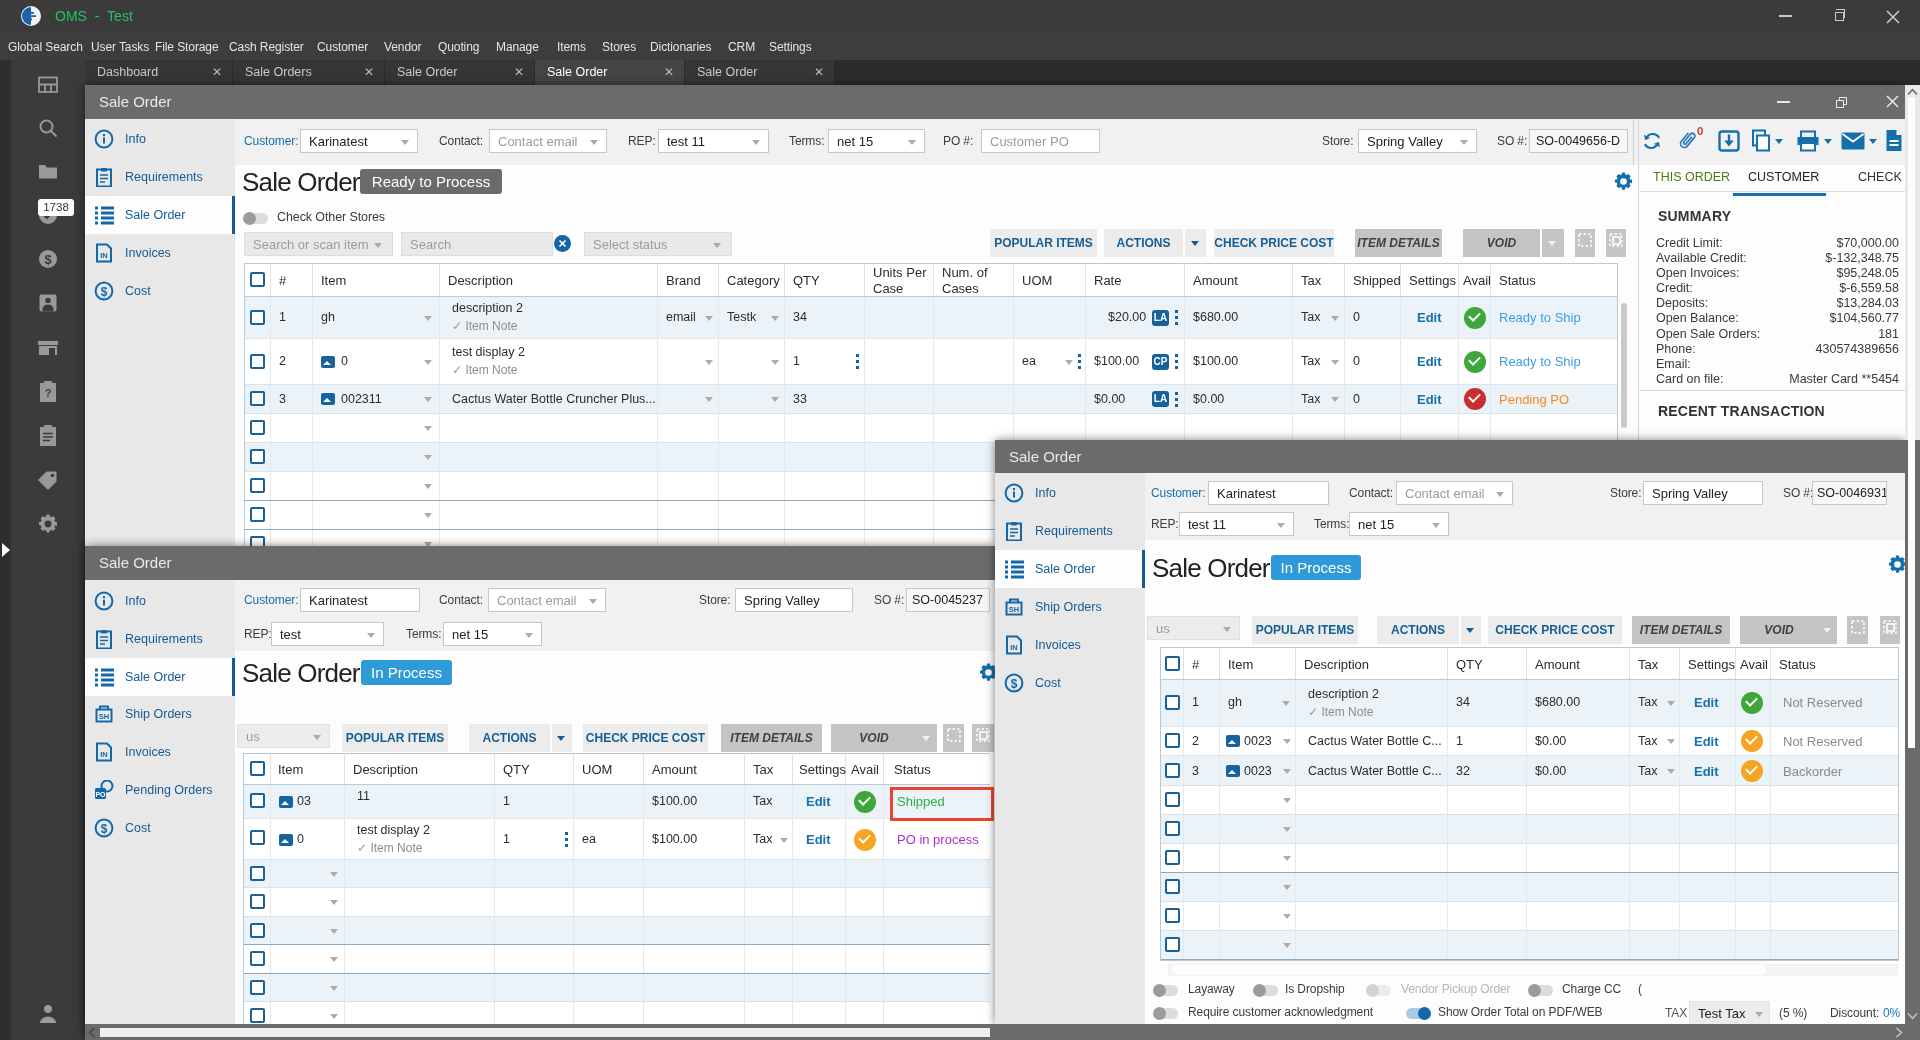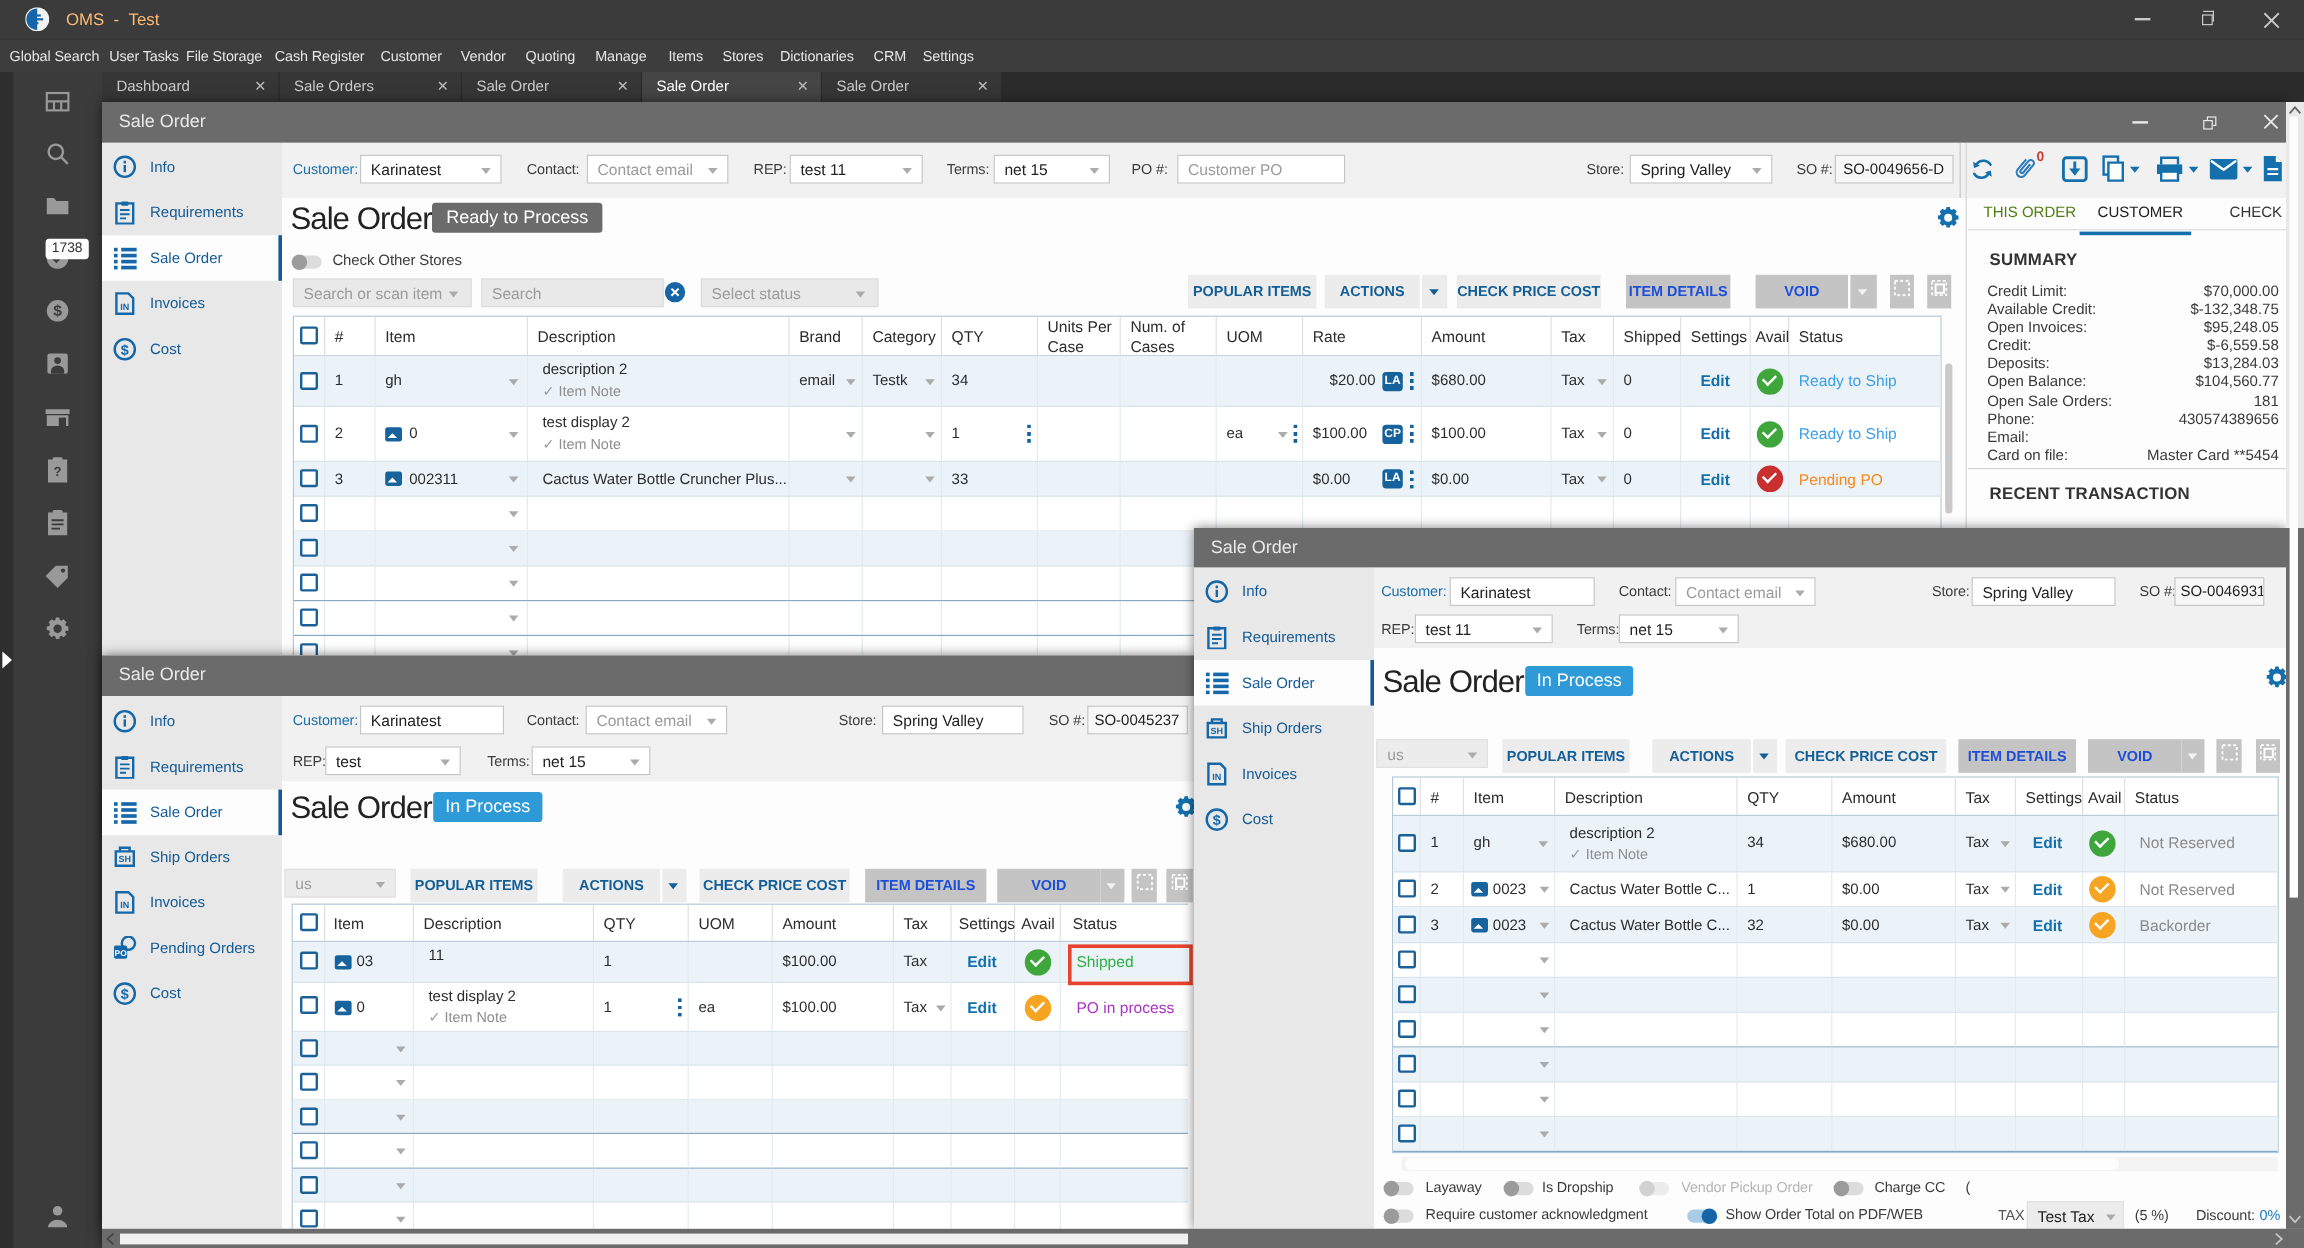--- a/index.html
+++ b/index.html
@@ -32,21 +32,21 @@
   .lbl.blue { color:#1a6fad; }
   .inp { position:absolute; height:24px; background:#fff; border:1px solid #c6c6c6; font-size:13px; color:#222; white-space:nowrap; overflow:hidden; }
   .inp span { position:absolute; left:8px; top:4px; }
   .inp.ph span { color:#9b9b9b; }
   .dd { position:absolute; width:0; height:0; border-left:4.5px solid transparent; border-right:4.5px solid transparent; border-top:5.5px solid #ababab; }
   .bigtitle { position:absolute; font-size:26px; color:#222; letter-spacing:-0.8px; white-space:nowrap; }
   .badge { position:absolute; height:25px; border-radius:3px; color:#fff; font-size:15px; text-align:center; }
   .badge.gray { background:#6b6b6b; }
   .badge.blue { background:#2e9ad8; }
   .btn { position:absolute; height:28px; background:#ececec; color:#135e96; font-size:12px; font-weight:700; text-align:center; white-space:nowrap; overflow:hidden; }
-  .btn.dis { background:#c4c4c4; color:#1d4ed8; }
+  .btn.dis { background:#c4c4c4; color:#404040;font-style:italic; }
   .btn .bt { position:relative; top:7px; }
   .toggle { position:absolute; width:24px; height:11px; border-radius:6px; background:#dcdcdc; }
   .toggle .knob { position:absolute; left:-1px; top:-1px; width:13px; height:13px; border-radius:50%; background:#9b9b9b; }
   .toggle.on { background:#a9cbe8; }
   .toggle.on .knob { left:auto; right:-1px; background:#1565a8; }
   .toggle.disb { background:#ececec; }
   .toggle.disb .knob { background:#d2d2d2; }
   
   .tbl { position:absolute; background:#fff; border:1px solid #b6cbd9; }
   .trow { position:relative; display:flex; border-bottom:1px solid #d9e4ec; }
@@ -71,21 +71,21 @@
 <body>
 
 <div id="titlebar" class="abs">
   <svg class="abs" style="left:21px;top:6px" width="20" height="20" viewBox="0 0 20 20">
       <circle cx="10" cy="10" r="10" fill="#f2f2f2"></circle>
       <path d="M10 1 a9 9 0 0 0 0 18 z" fill="#1565a8"></path>
       <rect x="4" y="6" width="9" height="1.8" fill="#1565a8"></rect>
       <rect x="6" y="9.2" width="9" height="1.8" fill="#1565a8"></rect>
       <rect x="4" y="12.4" width="7" height="1.8" fill="#1565a8"></rect>
     </svg>
-  <div class="abs" style="left:55px;top:8px;color:#fdba74;font-size:14px;">OMS&nbsp;&nbsp;-&nbsp;&nbsp;Test</div>
+  <div class="abs" style="left:55px;top:8px;color:#22c55e;font-size:14px;">OMS&nbsp;&nbsp;-&nbsp;&nbsp;Test</div>
   <div class="abs" style="left:1779px;top:15px;width:13px;height:2px;background:#c9c9c9"></div>
   <div class="abs" style="left:1833px;top:10px;width:9px;height:9px;border:1.5px solid #c9c9c9;margin-top:2px;margin-left:2px"></div>
   <div class="abs" style="left:1836px;top:9px;width:9px;height:9px;border-top:1.5px solid #c9c9c9;border-right:1.5px solid #c9c9c9"></div>
   <svg class="abs" style="left:1886px;top:10px" width="14" height="14" viewBox="0 0 14 14">
       <path d="M1 1 L13 13 M13 1 L1 13" stroke="#c9c9c9" stroke-width="1.6"></path>
     </svg>
 </div>
 <div id="menubar" class="abs">
   <span class="mi" style="left:8px">Global Search</span>
   <span class="mi" style="left:91px">User Tasks</span>
@@ -261,21 +261,21 @@
   <div class="inp" style="left:573px;top:44px;width:111px">
       <span>test 11</span>
       <i class="dd" style="right:8px;top:10px"></i>
     </div>
   <span class="lbl" style="left:704px;top:49px">Terms:</span>
   <div class="inp" style="left:743px;top:44px;width:97px">
       <span>net 15</span>
       <i class="dd" style="right:8px;top:10px"></i>
     </div>
   <span class="lbl" style="left:858px;top:49px">PO #:</span>
-  <div class="inp ph" style="left:896px;top:44px;width:140px">
+  <div class="inp ph" style="left:896px;top:44px;width:119px">
       <span>Customer PO</span>
     </div>
   <span class="lbl" style="left:1237px;top:49px">Store:</span>
   <div class="inp" style="left:1273px;top:44px;width:119px">
       <span>Spring Valley</span>
       <i class="dd" style="right:8px;top:10px"></i>
     </div>
   <span class="lbl" style="left:1412px;top:49px">SO #:</span>
   <div class="inp" style="left:1444px;top:44px;width:99px;background:#f7f7f7">
       <span style="left:6px;font-size:12.5px">SO-0049656-D</span>

